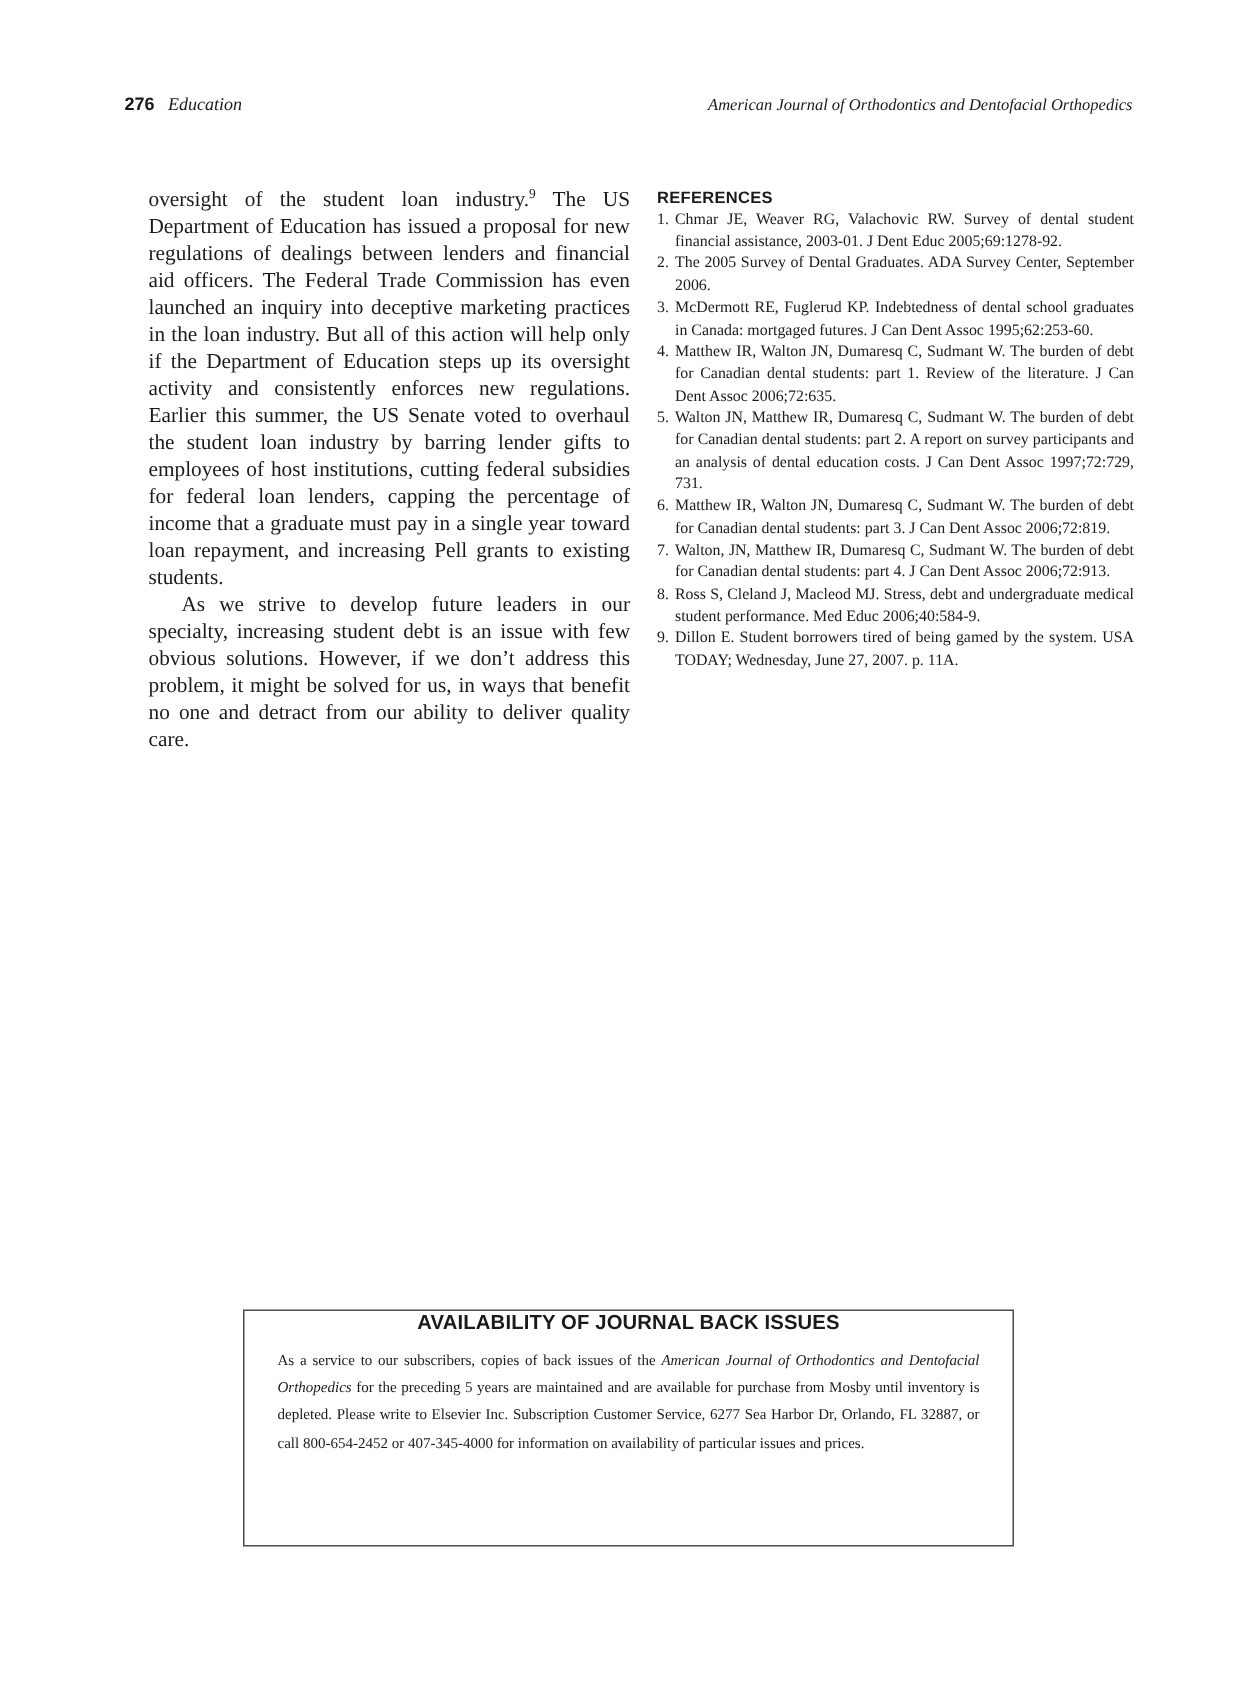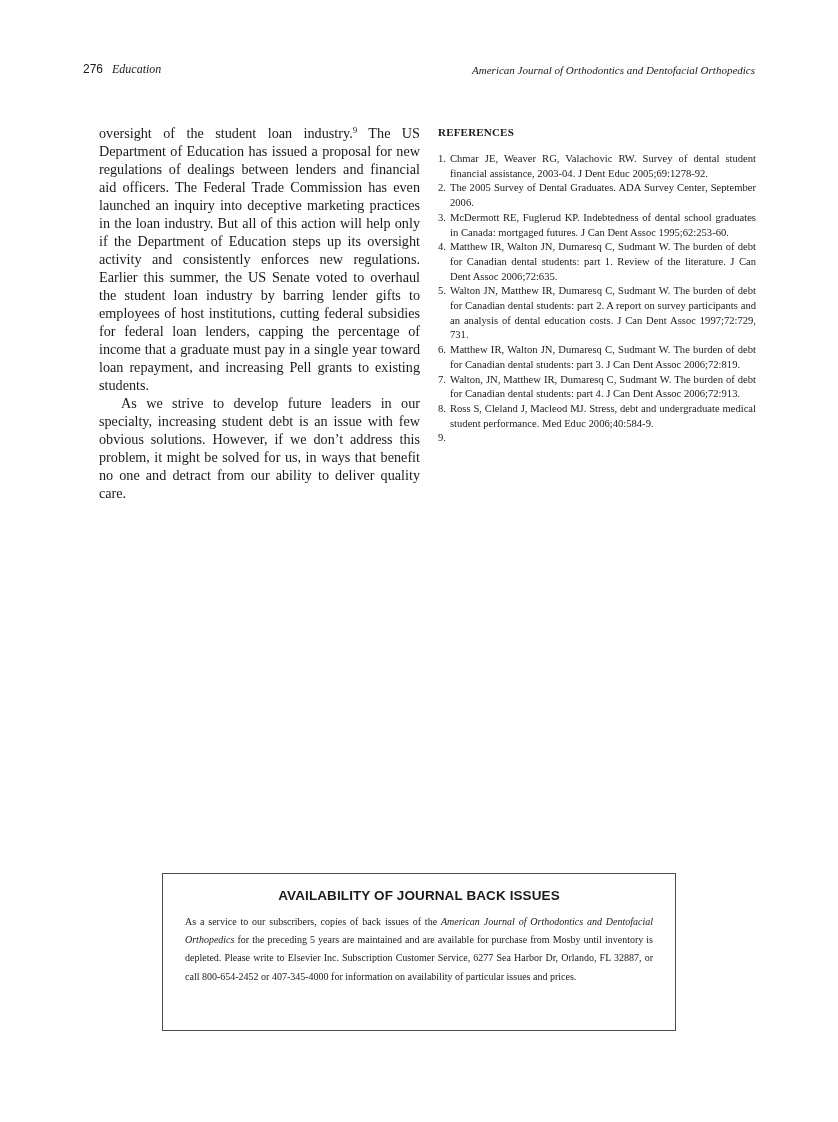--- a/index.html
+++ b/index.html
@@ -1,34 +1,34 @@
 <!DOCTYPE html>
 <html><head>
 <meta charset="utf-8">
 <style>
   html, body { margin: 0; padding: 0; background: #ffffff; }
   body { width: 838px; height: 1122px; position: relative; overflow: hidden; color: #1a1a1a; }
   .header-left { position: absolute; left: 83px; top: 62px; font-family: "Liberation Serif", serif; font-size: 12px; }
-  .page-num { font-family: "Liberation Sans", sans-serif; font-weight: normal; font-size: 12px; margin-right: 6px; }
+  .page-num { font-family: "Liberation Sans", sans-serif; font-weight: bold; font-size: 12px; margin-right: 6px; }
   .section-name { font-style: italic; }
   .header-right { position: absolute; right: 83px; top: 63px; text-align: right; font-family: "Liberation Serif", serif; font-style: italic; font-size: 11px; line-height: 14px; }
 
   .left-col { position: absolute; left: 99px; top: 124px; width: 321px; font-family: "Liberation Serif", serif; font-size: 14.2px; line-height: 18px; text-align: justify; }
   .left-col p { margin: 0; }
   .left-col p.indent { text-indent: 22px; }
   sup { font-size: 9px; line-height: 0; vertical-align: 5px; }
 
   .right-col { position: absolute; left: 438px; top: 124px; width: 318px; font-family: "Liberation Serif", serif; }
-  .ref-heading { font-family: Liberation Serif, serif; font-weight: bold; font-size: 11px; letter-spacing: 0.2px; margin: 2px 0 14px 0; }
+  .ref-heading { font-family: Liberation Sans, sans-serif; font-weight: bold; font-size: 11px; letter-spacing: 0.2px; margin: 2px 0 2px 0; }
   .ref-list { list-style: none; margin: 0; padding: 0; }
   .ref-item { position: relative; padding-left: 12px; font-size: 10.6px; line-height: 14.7px; text-align: justify; }
   .ref-num { position: absolute; left: 0; top: 0; }
 
   .notice-box { position: absolute; left: 162px; top: 873px; width: 512px; height: 156px; border: 1.5px solid #4a4a4a; box-sizing: content-box; }
-  .notice-title { text-align: center; font-family: "Liberation Sans", sans-serif; font-weight: bold; font-size: 13.5px; margin-top: 14px; letter-spacing: 0.1px; }
+  .notice-title { text-align: center; font-family: "Liberation Sans", sans-serif; font-weight: bold; font-size: 13.5px; letter-spacing: 0.1px; }
   .notice-body { margin: 10px 22px 0 22px; font-family: "Liberation Serif", serif; font-size: 10px; line-height: 18.2px; text-align: justify; }
   .notice-body .ital { font-style: italic; }
 </style>
 </head>
 <body>
 
 <div class="header-left">
   <span class="page-num">276</span>
   <span class="section-name">Education</span>
 </div>
@@ -37,28 +37,28 @@
 </div>
 
 <div class="left-col">
   <p><span>oversight of the student loan industry.</span><sup>9</sup><span> The US Department of Education has issued a proposal for new regulations of dealings between lenders and financial aid officers. The Federal Trade Commission has even launched an inquiry into deceptive marketing practices in the loan industry. But all of this action will help only if the Department of Education steps up its oversight activity and consistently enforces new regulations. Earlier this summer, the US Senate voted to overhaul the student loan industry by barring lender gifts to employees of host institutions, cutting federal subsidies for federal loan lenders, capping the percentage of income that a graduate must pay in a single year toward loan repayment, and increasing Pell grants to existing students.</span></p>
   <p class="indent">As we strive to develop future leaders in our specialty, increasing student debt is an issue with few obvious solutions. However, if we don’t address this problem, it might be solved for us, in ways that benefit no one and detract from our ability to deliver quality care.</p>
 </div>
 
 <div class="right-col">
   <div class="ref-heading">REFERENCES</div>
   <ol class="ref-list">
-    <li class="ref-item"><span class="ref-num">1.</span><span>Chmar JE, Weaver RG, Valachovic RW. Survey of dental student financial assistance, 2003-04. J Dent Educ 2005;69:1278-92.</span></li>
+    <li class="ref-item"><span class="ref-num">1.</span><span>Chmar JE, Weaver RG, Valachovic RW. Survey of dental student financial assistance, 2003-01. J Dent Educ 2005;69:1278-92.</span></li>
     <li class="ref-item"><span class="ref-num">2.</span><span>The 2005 Survey of Dental Graduates. ADA Survey Center, September 2006.</span></li>
     <li class="ref-item"><span class="ref-num">3.</span><span>McDermott RE, Fuglerud KP. Indebtedness of dental school graduates in Canada: mortgaged futures. J Can Dent Assoc 1995;62:253-60.</span></li>
     <li class="ref-item"><span class="ref-num">4.</span><span>Matthew IR, Walton JN, Dumaresq C, Sudmant W. The burden of debt for Canadian dental students: part 1. Review of the literature. J Can Dent Assoc 2006;72:635.</span></li>
     <li class="ref-item"><span class="ref-num">5.</span><span>Walton JN, Matthew IR, Dumaresq C, Sudmant W. The burden of debt for Canadian dental students: part 2. A report on survey participants and an analysis of dental education costs. J Can Dent Assoc 1997;72:729, 731.</span></li>
     <li class="ref-item"><span class="ref-num">6.</span><span>Matthew IR, Walton JN, Dumaresq C, Sudmant W. The burden of debt for Canadian dental students: part 3. J Can Dent Assoc 2006;72:819.</span></li>
     <li class="ref-item"><span class="ref-num">7.</span><span>Walton, JN, Matthew IR, Dumaresq C, Sudmant W. The burden of debt for Canadian dental students: part 4. J Can Dent Assoc 2006;72:913.</span></li>
     <li class="ref-item"><span class="ref-num">8.</span><span>Ross S, Cleland J, Macleod MJ. Stress, debt and undergraduate medical student performance. Med Educ 2006;40:584-9.</span></li>
-    <li class="ref-item"><span class="ref-num">9.</span></li>
+    <li class="ref-item"><span class="ref-num">9.</span><span>Dillon E. Student borrowers tired of being gamed by the system. USA TODAY; Wednesday, June 27, 2007. p. 11A.</span></li>
   </ol>
 </div>
 
 <div class="notice-box">
   <div class="notice-title">AVAILABILITY OF JOURNAL BACK ISSUES</div>
   <div class="notice-body"><span>As a service to our subscribers, copies of back issues of the </span><span class="ital">American Journal of Orthodontics and Dentofacial Orthopedics</span><span> for the preceding 5 years are maintained and are available for purchase from Mosby until inventory is depleted. Please write to Elsevier Inc. Subscription Customer Service, 6277 Sea Harbor Dr, Orlando, FL 32887, or call 800-654-2452 or 407-345-4000 for information on availability of particular issues and prices.</span></div>
 </div>
 
 </body></html>

